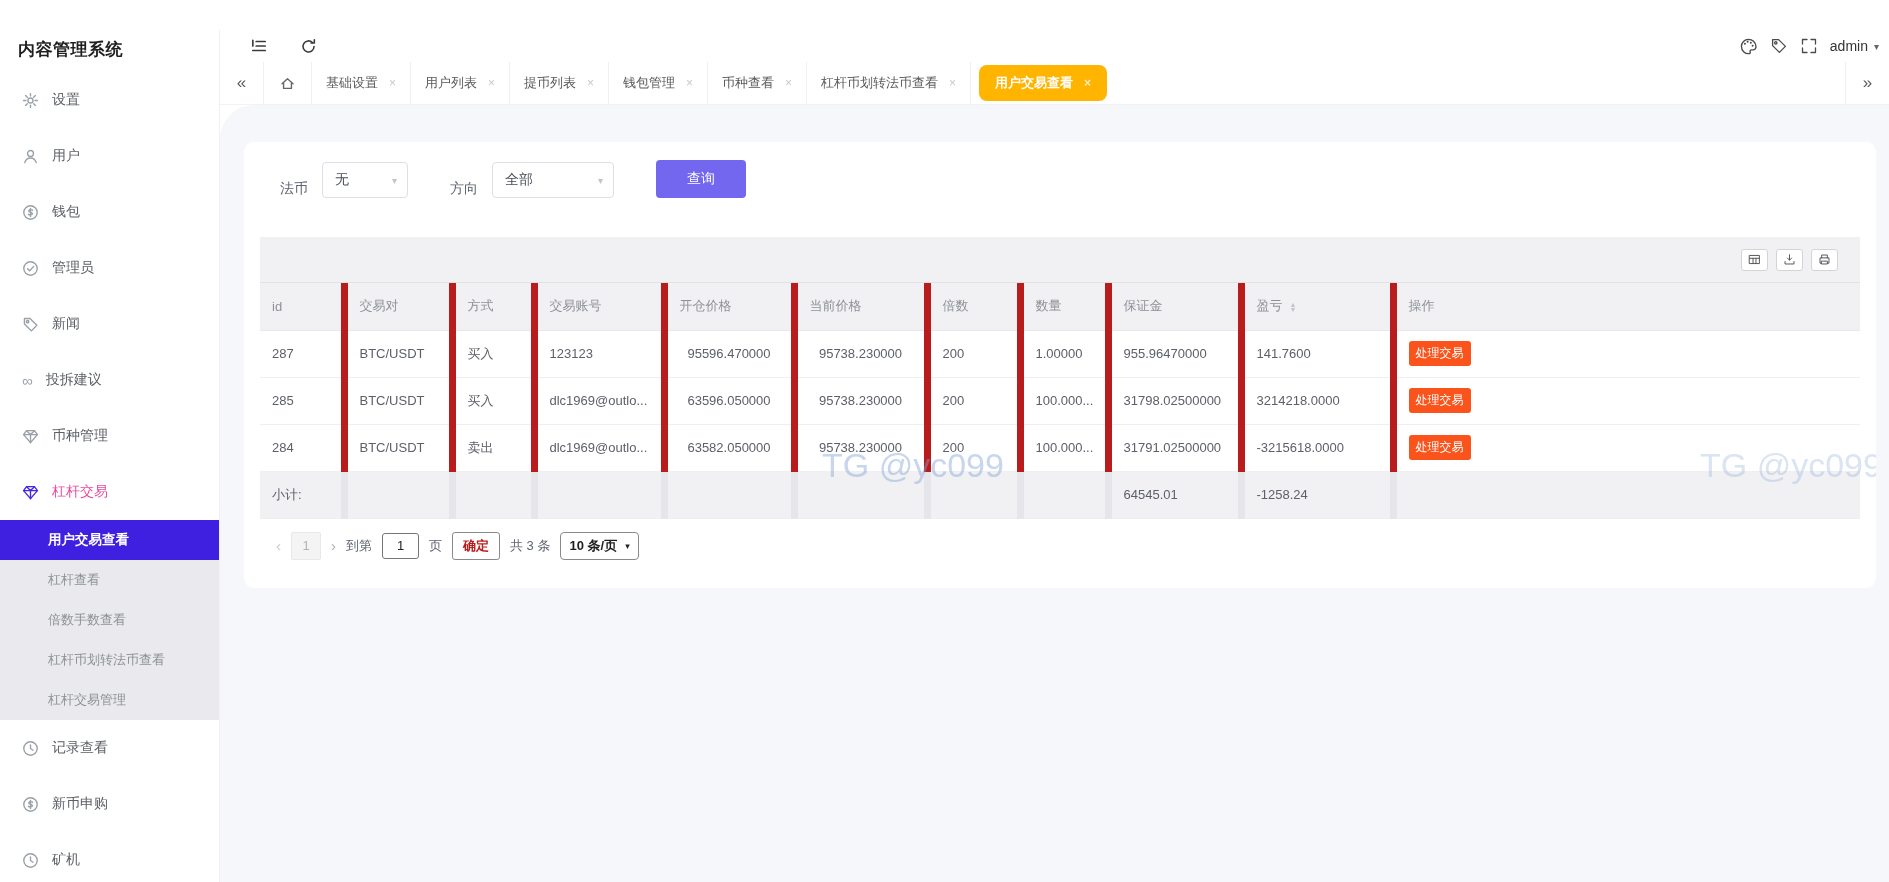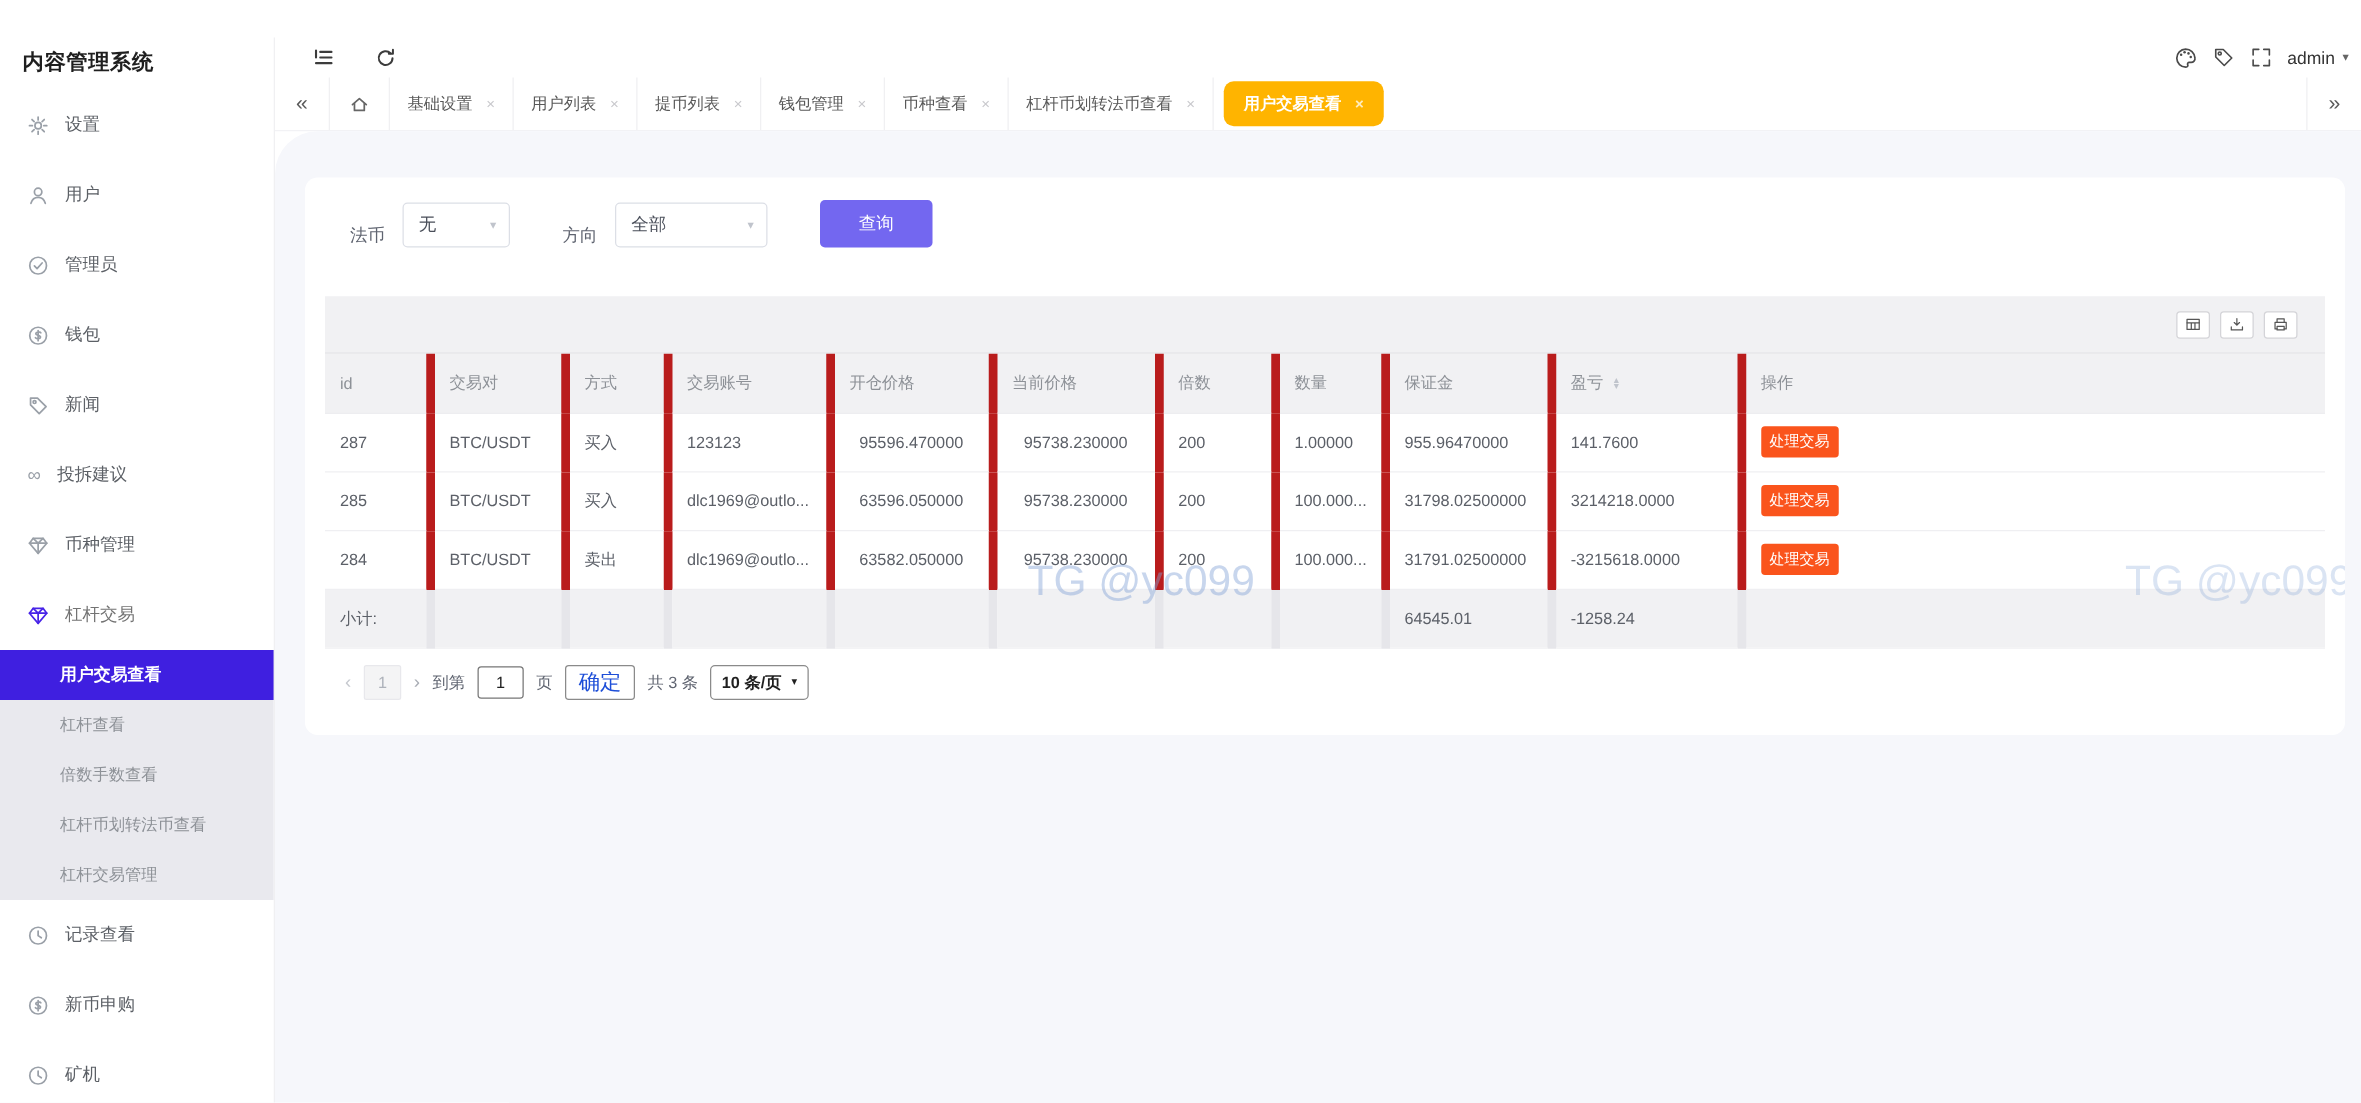--- a/index.html
+++ b/index.html
@@ -9,21 +9,21 @@
   .ico { stroke:currentColor; fill:none; stroke-width:1.3; stroke-linecap:round; stroke-linejoin:round; }
 
   .app { display:flex; width:1889px; height:882px;margin-top:30px; }
 
   
   .sidebar { width:220px; flex-shrink:0; background:#fff; border-right:1px solid #f0f0f2; overflow:hidden; }
   .logo { height:34px; padding:8px 0 0 18px; font-size:17px; font-weight:bold; color:#1f1f1f; letter-spacing:.5px; }
   .menu { padding-top:8px; }
   .menu-item { height:56px; display:flex; align-items:center; gap:13px; padding-left:22px; font-size:14px; color:#5c6066; cursor:pointer; }
   .menu-item .mi { color:#9aa0a8; display:flex; }
-  .menu-item.active { color:#737373; }
+  .menu-item.active { color:#ec4899; }
   .menu-item.active .mi { color:#4824e8; }
   .submenu { background:#e9e9ee; }
   .submenu-item { height:40px; display:flex; align-items:center; padding-left:48px; font-size:13px; color:#8d9197; cursor:pointer; }
   .submenu-item.active { background:#3f1fe0; color:#fff; font-weight:bold; font-size:13.5px; }
 
   
   .main { flex:1; display:flex; flex-direction:column; background:#fff; min-width:0; }
 
   .topbar { height:32px; display:flex; align-items:center; padding:0 10px 0 30px; }
   .topbar-left { display:flex; align-items:center; gap:32px; color:#3c3c3c; }
@@ -66,21 +66,21 @@
   td.c { text-align:center; }
   tr.subtotal td { background:#f1f1f3; border-left-color:#e6e6ea; }
   .sort { display:inline-flex; flex-direction:column; vertical-align:middle; margin-left:7px; line-height:5px; color:#c0c4cc; font-size:7px; cursor:pointer; }
   .action-btn { background:#fa541c; color:#fff; font-size:12px; padding:4px 7px; border-radius:3px; border:none; cursor:pointer; }
 
   .pager { display:flex; align-items:center; gap:10px; padding:13px 0 0 16px; font-size:13px; color:#5f6470; }
   .pg-prev { color:#c6c9cf; font-size:15px; cursor:default; }
   .pg-next { color:#a9adb5; font-size:15px; cursor:pointer; }
   .pg-page { width:30px; height:28px; background:#f4f4f5; border:1px solid #e8e8ec; border-radius:2px; display:flex; align-items:center; justify-content:center; color:#aeb2ba; cursor:pointer; }
   .pg-input { width:37px; height:26px; border:1px solid #767676; border-radius:3px; text-align:center; font-size:13px; color:#222; font-family:inherit; }
-  .pg-confirm { height:28px; padding:0 10px; background:#fff; border:1px solid #8a8a8a; border-radius:3px; font-size:17px; font-weight:normal; color:#1d4ed8; cursor:pointer; }
+  .pg-confirm { height:28px; padding:0 10px; background:#fff; border:1px solid #8a8a8a; border-radius:3px; font-size:13px; font-weight:bold; color:#b91c1c; cursor:pointer; }
   .pg-size { height:28px; display:flex; align-items:center; gap:8px; padding:0 8px; border:1px solid #8a8a8a; border-radius:4px; font-weight:bold; color:#1f1f1f; font-size:13px; background:#fff; cursor:pointer; }
   .pg-size .caret { font-size:9px; }
 
   .wm { position:absolute; font-size:34px; color:rgba(134,164,216,.45); pointer-events:none; white-space:nowrap; }
   .wm1 { left:578px; top:304px; }
   .wm2 { left:1456px; top:304px; color:rgba(134,164,216,.30); }
 </style>
 </head>
 <body>
 
@@ -107,34 +107,34 @@
               <path d="M2.6 13.8c.9-3 2.9-4.4 5.4-4.4s4.5 1.4 5.4 4.4"></path>
             </svg>
           </span>
         <span>用户</span>
       </div>
 
       <div class="menu-item">
         <span class="mi">
             <svg class="ico" width="17" height="17" viewBox="0 0 16 16">
               <circle cx="8" cy="8" r="6.3"></circle>
+              <path d="M8 4.2v7.6M10 5.9c-.7-.9-3.4-1-3.7.5-.3 1.8 3.7.9 3.5 2.8-.2 1.5-3 1.4-3.8.4"></path>
+            </svg>
+          </span>
+        <span>钱包</span>
+      </div>
+
+      <div class="menu-item">
+        <span class="mi">
+            <svg class="ico" width="17" height="17" viewBox="0 0 16 16">
+              <circle cx="8" cy="8" r="6.3"></circle>
               <path d="M5.2 8.2l2 2 3.8-4.2"></path>
             </svg>
           </span>
         <span>管理员</span>
-      </div>
-
-      <div class="menu-item">
-        <span class="mi">
-            <svg class="ico" width="17" height="17" viewBox="0 0 16 16">
-              <circle cx="8" cy="8" r="6.3"></circle>
-              <path d="M8 4.2v7.6M10 5.9c-.7-.9-3.4-1-3.7.5-.3 1.8 3.7.9 3.5 2.8-.2 1.5-3 1.4-3.8.4"></path>
-            </svg>
-          </span>
-        <span>钱包</span>
       </div>
 
       <div class="menu-item">
         <span class="mi">
             <svg class="ico" width="17" height="17" viewBox="0 0 16 16">
               <path d="M2.3 2.3h5.2L14 8.8l-5.2 5.2-6.5-6.5z"></path>
               <circle cx="5.3" cy="5.3" r="1.1"></circle>
             </svg>
           </span>
         <span>新闻</span>

